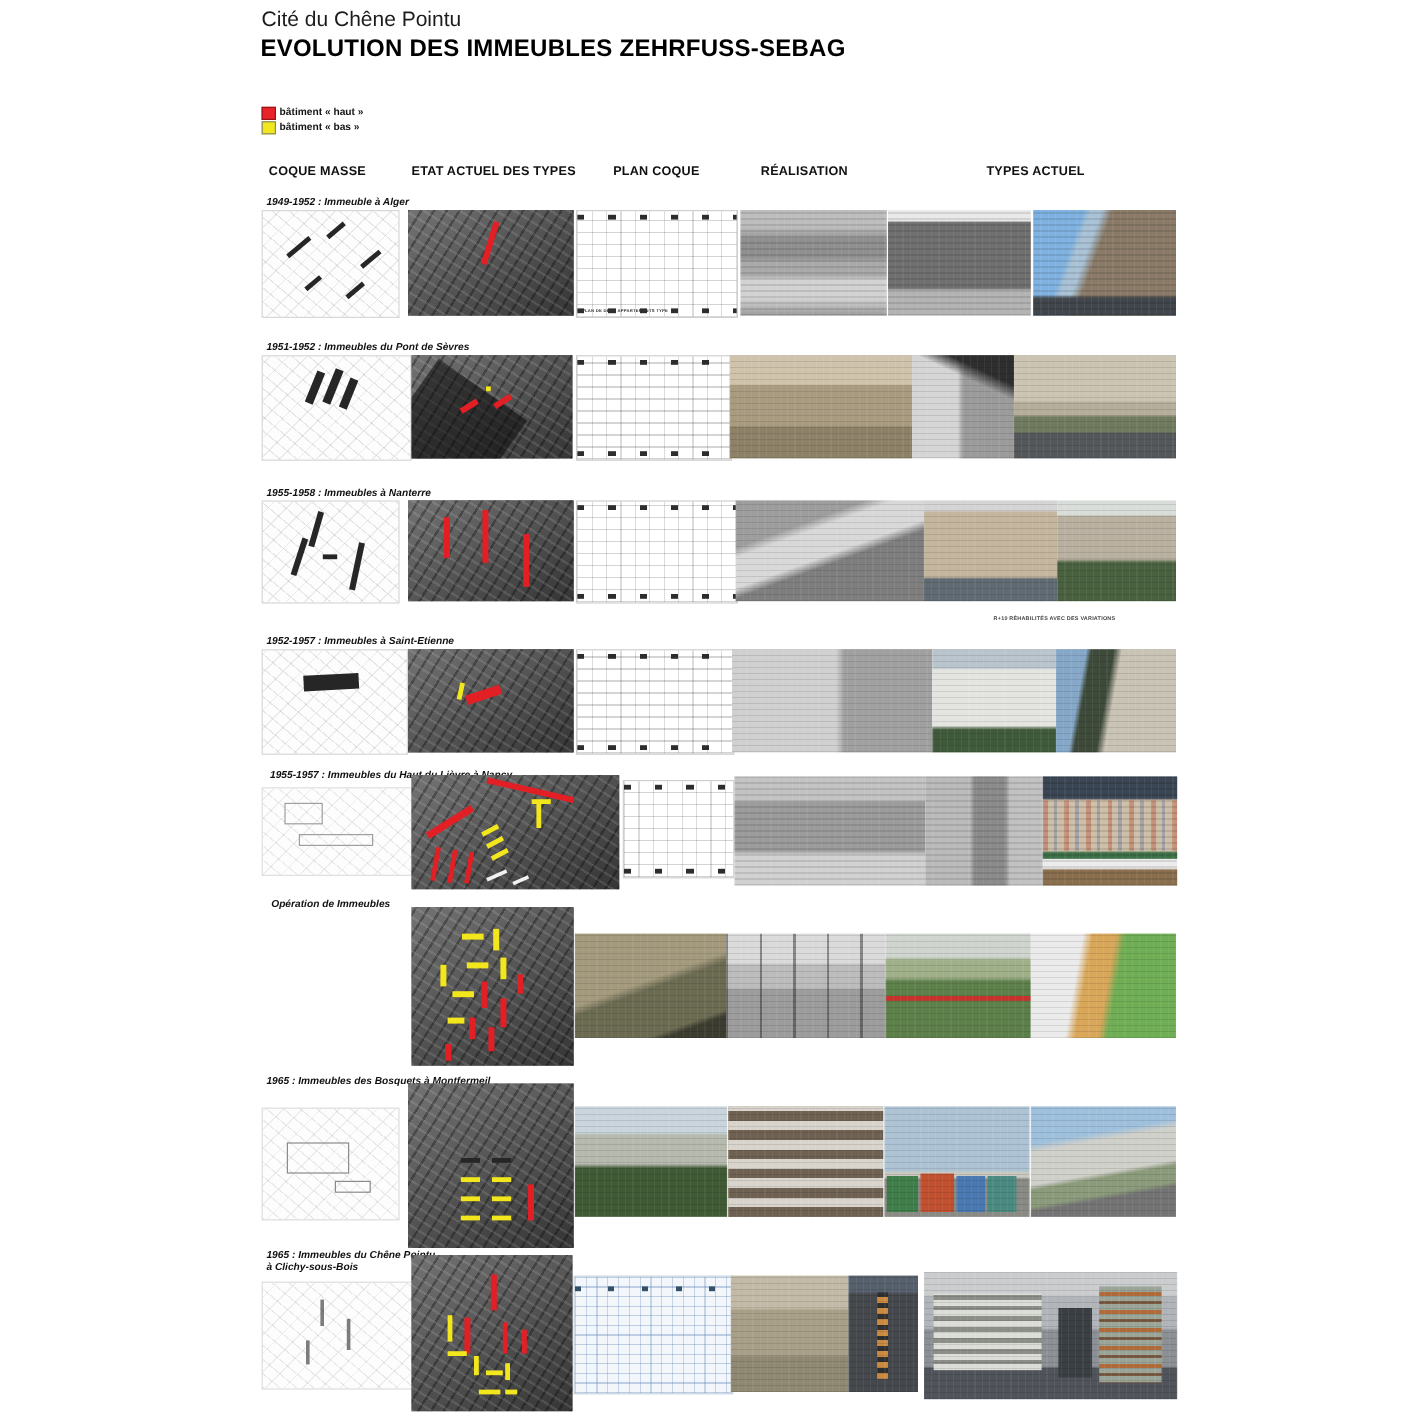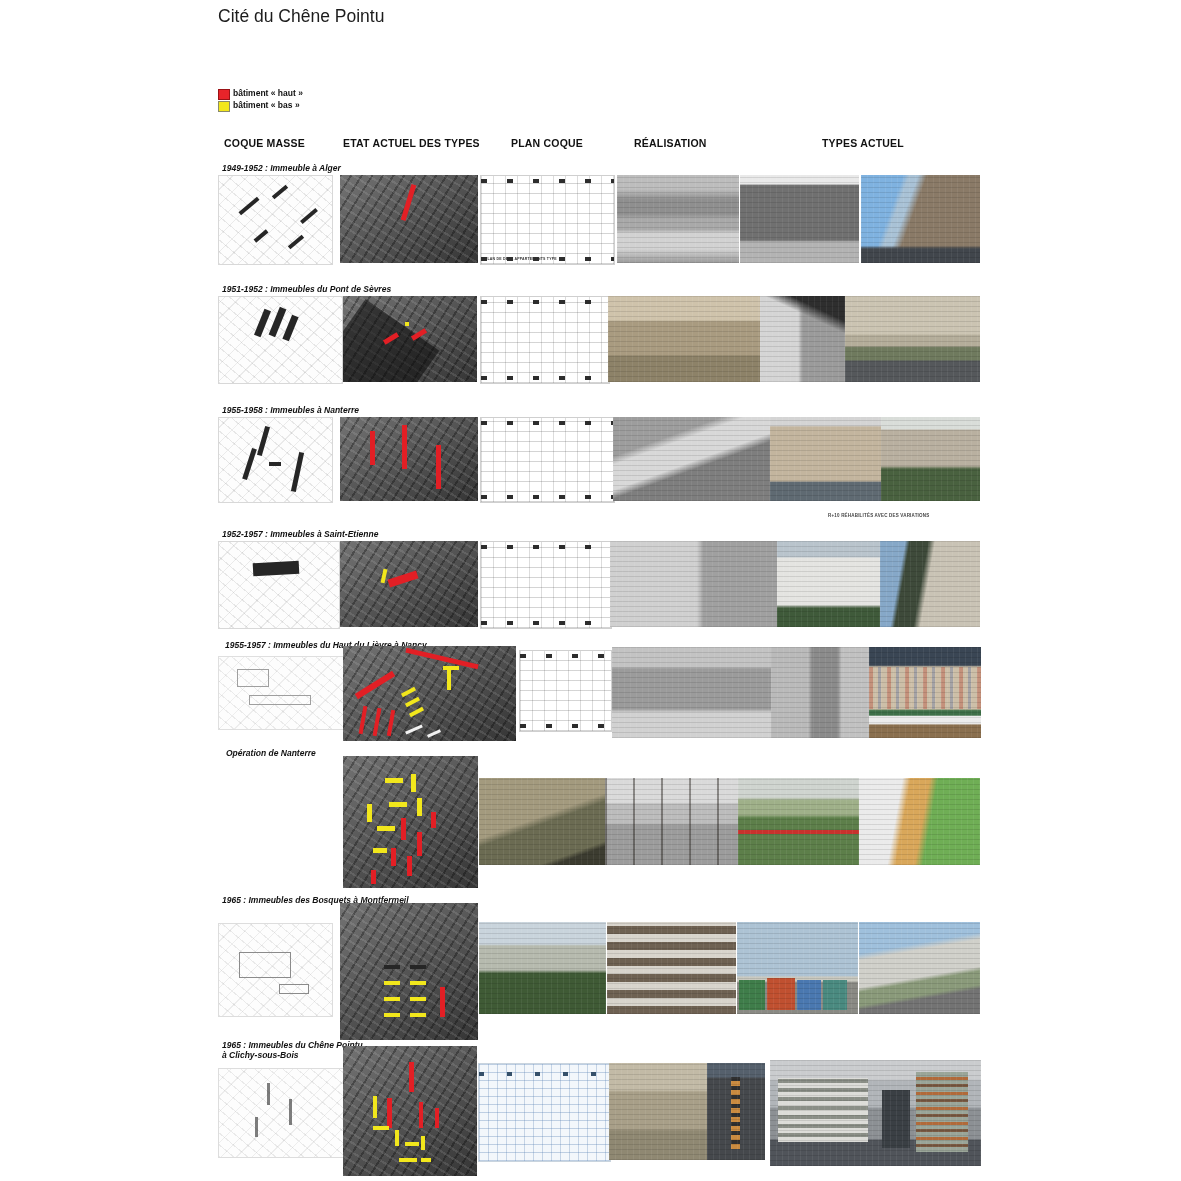--- a/index.html
+++ b/index.html
@@ -52,20 +52,21 @@
   .mk-y{background:#f2e71c;}
   .mk-w{background:#f2f2f2;}
   .mk-k{background:#262626;}
 </style>
 </head>
 <body>
 
 <div id="page">
 
   <div class="title">Cité du Chêne Pointu</div>
+  <div class="subtitle">EVOLUTION DES IMMEUBLES ZEHRFUSS-SEBAG</div>
 
   <div class="legend-row" style="top:89px;">
     <span class="swatch swatch-haut"></span>
     <span class="legend-label">bâtiment « haut »</span>
   </div>
   <div class="legend-row" style="top:101px;">
     <span class="swatch swatch-bas"></span>
     <span class="legend-label">bâtiment « bas »</span>
   </div>
 
@@ -160,21 +161,21 @@
     <i class="mark mk-w" style="left:62px;top:82px;width:18px;height:3px;transform:rotate(-24deg);"></i>
     <i class="mark mk-w" style="left:84px;top:86px;width:14px;height:3px;transform:rotate(-24deg);"></i>
   </div>
   <div class="img plancoque" style="left:519px;top:650px;width:91px;height:80px;"></div>
   <div class="img photo" style="left:612px;top:647px;width:159px;height:91px;background:linear-gradient(180deg,#c3c3c3 0 22%,#9b9b9b 24% 68%,#d1d1d1 72% 100%);"></div>
   <div class="img photo" style="left:771px;top:647px;width:98px;height:91px;background:linear-gradient(90deg,#bababa 0 38%,#8b8b8b 42% 68%,#c1c1c1 72% 100%);"></div>
   <div class="img photo" style="left:869px;top:647px;width:112px;height:91px;background:linear-gradient(180deg,#3a4654 0 20%,#cdbfa8 22% 68%,#3e7048 70% 75%,#ececec 76% 84%,#8a6f4e 86% 100%);">
     <i class="mark" style="left:0;top:20px;width:112px;height:42px;background:repeating-linear-gradient(90deg,rgba(180,60,40,.35) 0 4px,transparent 4px 9px,rgba(60,90,160,.28) 9px 12px,transparent 12px 18px);"></i>
   </div>
 
-  <div class="rowlabel" style="left:226px;top:748px;">Opération de Nanterre</div>
+  <div class="rowlabel" style="left:226px;top:748px;">Opération de Immeubles</div>
   <div class="img aerial" style="left:343px;top:756px;width:135px;height:132px;">
     <i class="mark mk-y" style="left:42px;top:22px;width:18px;height:5px;"></i>
     <i class="mark mk-y" style="left:68px;top:18px;width:5px;height:18px;"></i>
     <i class="mark mk-y" style="left:24px;top:48px;width:5px;height:18px;"></i>
     <i class="mark mk-y" style="left:46px;top:46px;width:18px;height:5px;"></i>
     <i class="mark mk-y" style="left:74px;top:42px;width:5px;height:18px;"></i>
     <i class="mark mk-y" style="left:34px;top:70px;width:18px;height:5px;"></i>
     <i class="mark mk-y" style="left:30px;top:92px;width:14px;height:5px;"></i>
     <i class="mark mk-r" style="left:88px;top:56px;width:5px;height:16px;"></i>
     <i class="mark mk-r" style="left:58px;top:62px;width:5px;height:22px;"></i>

